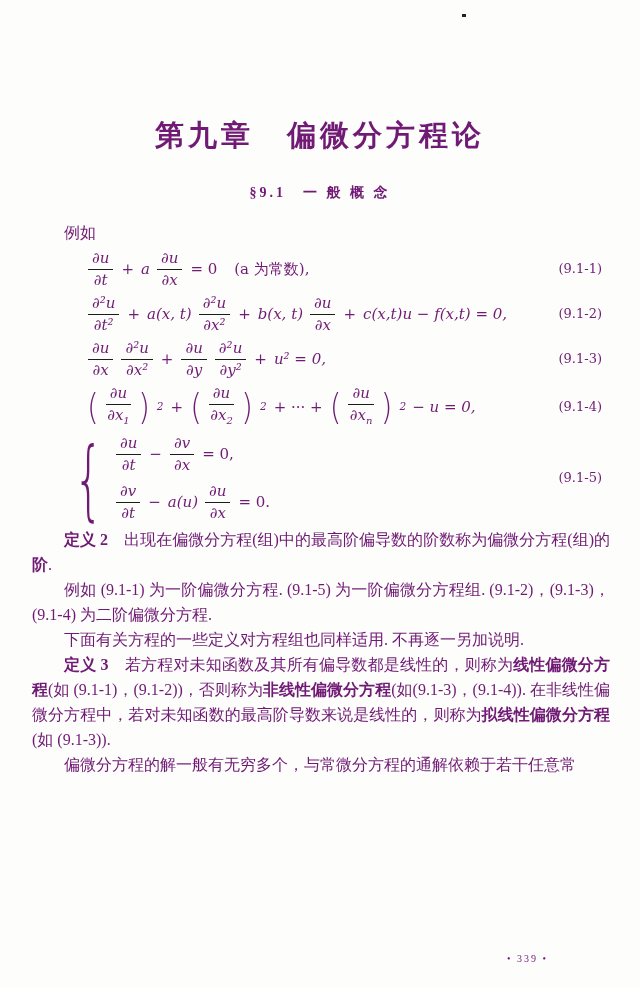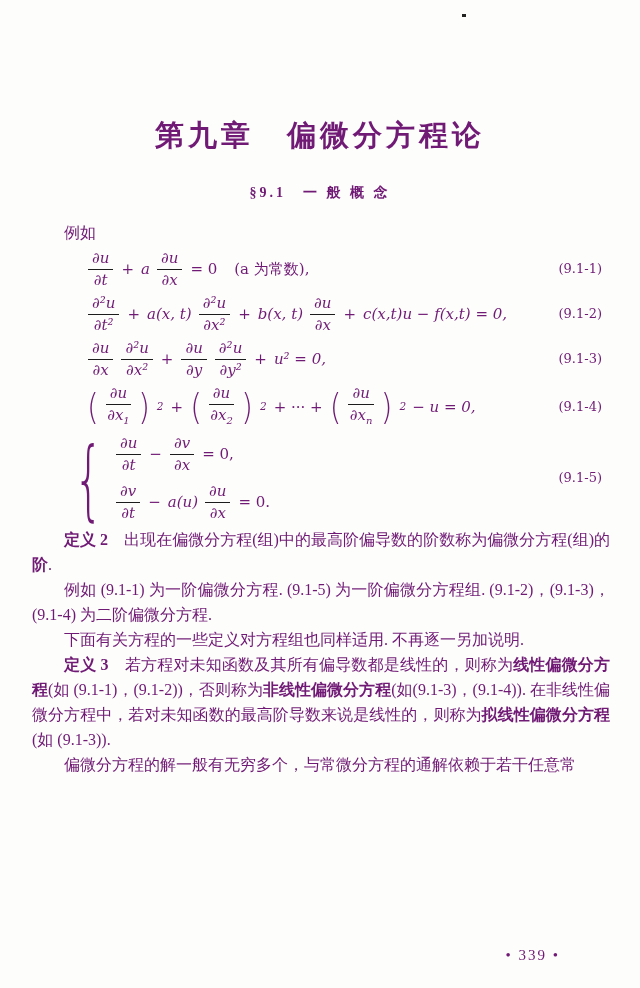--- a/index.html
+++ b/index.html
@@ -77,23 +77,23 @@
     margin-right: 8px;
     font-family: "DejaVu Sans", sans-serif;
     font-weight: 200;
     font-style: normal;
   }
   .sys-col { display: flex; flex-direction: column; gap: 9px; }
   .sys-line { display: flex; align-items: center; gap: 6px; }
 
   .footer {
     position: absolute;
-    right: 80px;
+    right: 92px;
     bottom: 24px;
-    font-size: 15px;
+    font-size: 10px;
     letter-spacing: 2px;
   }
   .speck { position: absolute; background: #222; }
   .speck-1 { left: 462px; top: 14px; width: 4px; height: 3px; }
 </style>
 </head>
 <body>
 
 <div class="page">
   <div class="speck speck-1"></div>

